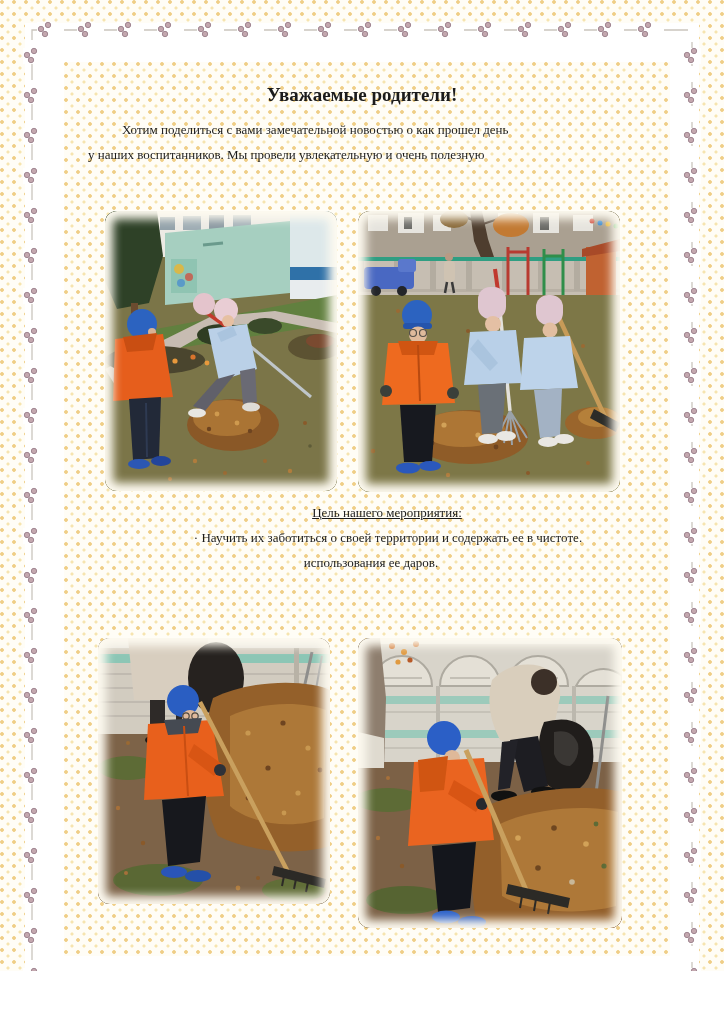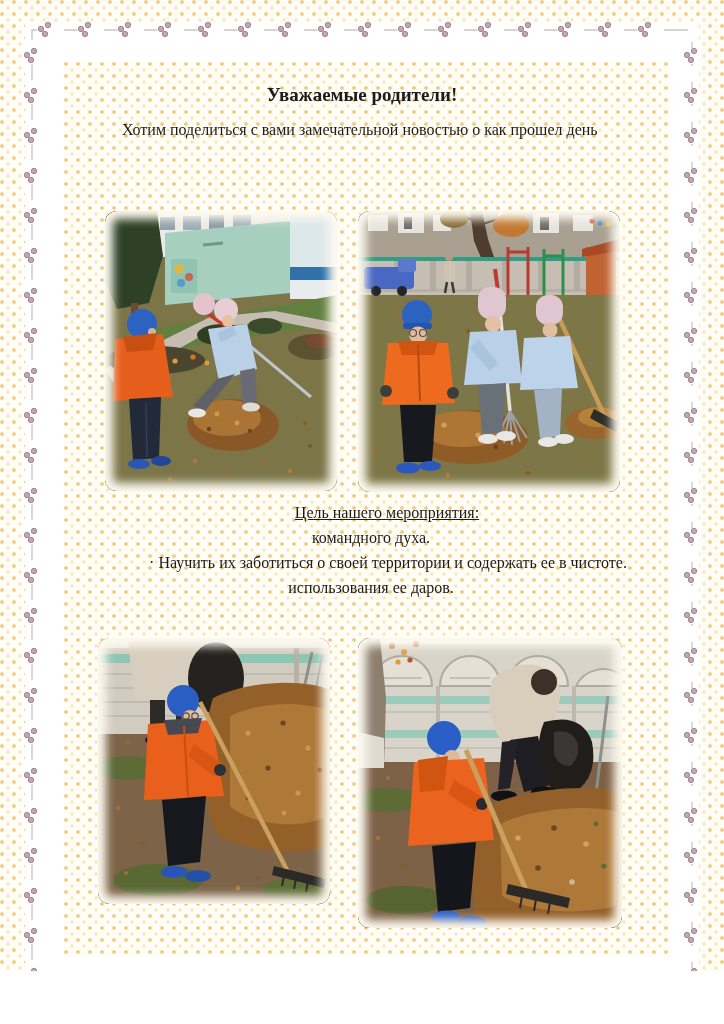--- a/index.html
+++ b/index.html
@@ -15,21 +15,21 @@
     background-size:12px 12px,12px 12px;
     background-position:0 0,6px 6px;
   }
   .page-bg{position:absolute;inset:0;}
   .white-band{position:absolute;left:25px;top:23px;width:674px;height:975px;background:#ffffff;}
   .inner-dotted{position:absolute;left:64px;top:62px;width:606px;height:894px;}
   .frame-svg{position:absolute;left:0;top:0;width:724px;height:1024px;}
   .content{position:absolute;inset:0;}
   .doc-title{position:absolute;top:84px;left:0;width:724px;text-align:center;
     font-weight:bold;font-size:19px;line-height:22px;}
-  .text-block{position:absolute;left:88px;width:566px;font-size:16px;line-height:25px;}
+  .text-block{position:absolute;left:88px;width:566px;font-size:13px;line-height:25px;}
   .intro{top:117px;}
   .goals{top:500px;text-align:center;}
   .tline{white-space:nowrap;}
   .tline.indent{padding-left:34px;}
   .goals-heading{text-decoration:underline;padding-left:32px;}
   .photo{position:absolute;border-radius:12px;overflow:hidden;background:#7b7548;}
   .photo svg{display:block;width:100%;height:100%;}
   .photo::after{content:"";position:absolute;inset:0;border-radius:12px;
     box-shadow:inset 0 0 10px 8px #fdfaf0;pointer-events:none;}
   .photo-1{left:105px;top:211px;width:232px;height:280px;}
@@ -369,20 +369,21 @@
       <circle cx="694" cy="971" r="2.7" fill="#c3a7ae" stroke="#9a7f8b" stroke-width="0.9"></circle>
       <circle cx="691" cy="980" r="2.7" fill="#c3a7ae" stroke="#9a7f8b" stroke-width="0.9"></circle>
     </svg>
 
   <div class="content">
 
     <div class="doc-title">Уважаемые родители!</div>
 
     <div class="text-block intro">
       <div class="tline indent">Хотим поделиться с вами замечательной новостью о как прошел день</div>
+      <div class="tline">у наших воспитанников. Мы провели увлекательную и очень полезную</div>
     </div>
 
     <figure class="photo photo-1" style="margin:0">
       <svg viewBox="0 0 232 280" preserveAspectRatio="none">
         <rect width="232" height="280" fill="#7b7548"></rect>
         <rect x="0" y="0" width="232" height="34" fill="#cfd4d2"></rect>
         <rect x="40" y="0" width="150" height="46" fill="#eceae4"></rect>
         <rect x="55" y="6" width="15" height="13" fill="#93a2aa"></rect>
         <rect x="78" y="5" width="18" height="14" fill="#9fadb4"></rect>
         <rect x="104" y="4" width="15" height="14" fill="#8c9aa2"></rect>
@@ -540,21 +541,20 @@
         <ellipse cx="192" cy="119" rx="7.5" ry="7.5" fill="#e2bea0"></ellipse>
         <polygon points="166,127 212,125 220,177 162,179" fill="#bdd3ea"></polygon>
         <polygon points="176,179 204,177 202,225 182,227" fill="#a3b2c4"></polygon>
         <ellipse cx="190" cy="231" rx="10" ry="5" fill="#e9e7e3"></ellipse>
         <ellipse cx="206" cy="228" rx="10" ry="5" fill="#e9e7e3"></ellipse>
       </svg>
     </figure>
 
     <div class="text-block goals">
       <div class="tline goals-heading">Цель нашего мероприятия:</div>
-      <div class="tline">командного духа.</div>
       <div class="tline indent">· Научить их заботиться о своей территории и содержать ее в чистоте.</div>
       <div class="tline">использования ее даров.</div>
     </div>
 
     <figure class="photo photo-3" style="margin:0">
       <svg viewBox="0 0 232 266" preserveAspectRatio="none">
         <rect width="232" height="266" fill="#7d6348"></rect>
         <rect x="0" y="0" width="232" height="96" fill="#d2ccc0"></rect>
         <rect x="0" y="0" width="232" height="10" fill="#e9e6df"></rect>
         <rect x="0" y="16" width="232" height="9" fill="#8cc6b5"></rect>

